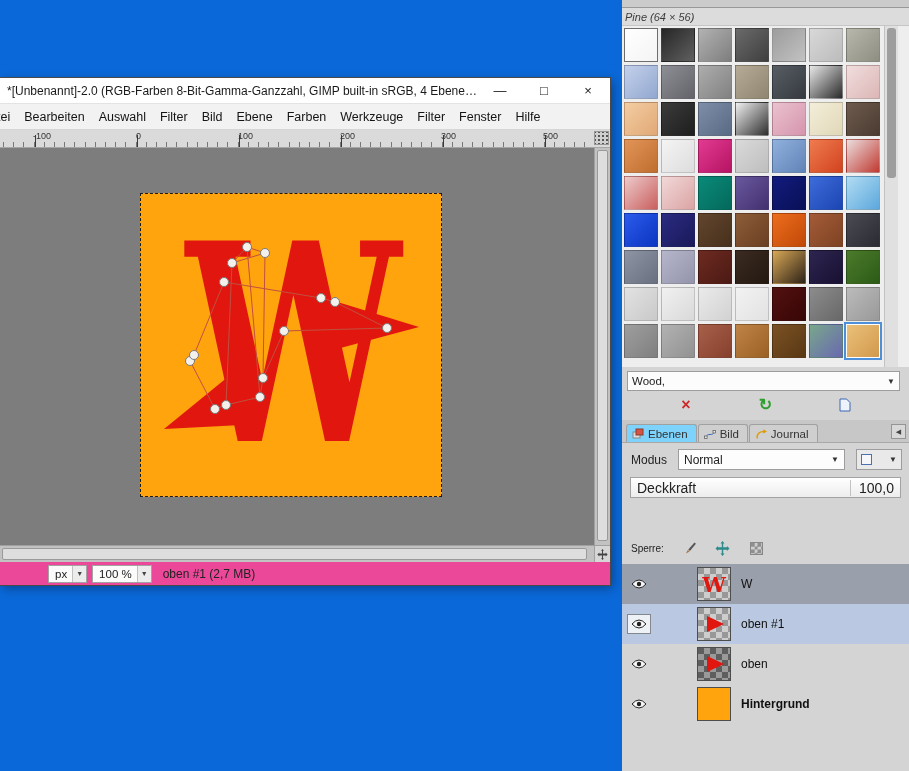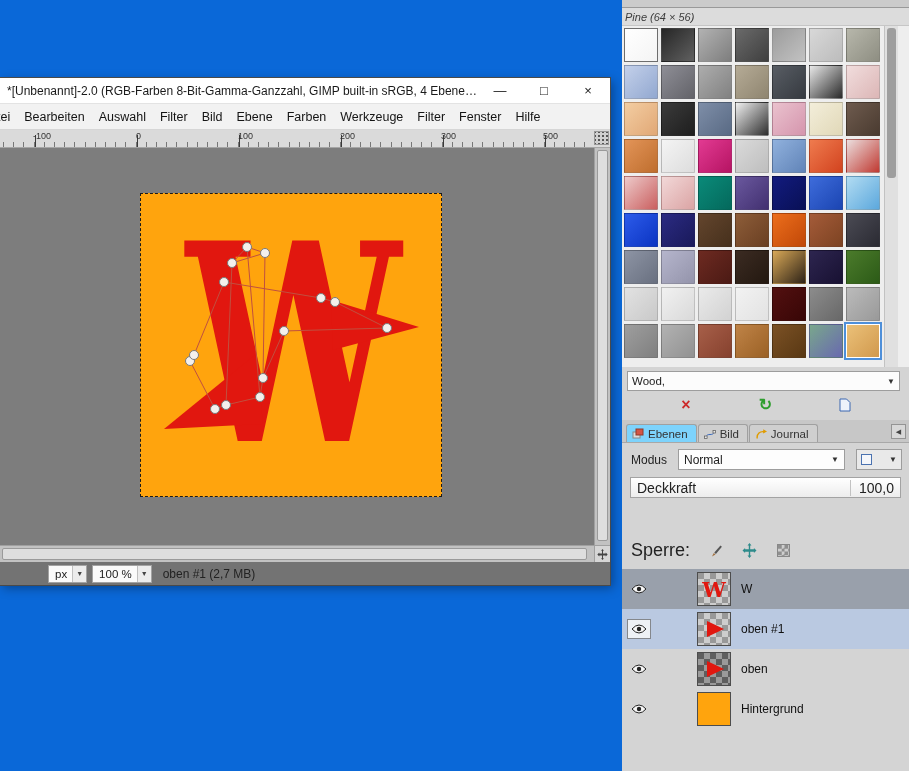--- a/index.html
+++ b/index.html
@@ -31,21 +31,21 @@
   .image{position:absolute;left:140px;top:45px;width:300px;height:302px;border:1px dashed #1b1b1b;box-sizing:content-box;}
   #art{position:absolute;left:0;top:0;width:300px;height:302px;pointer-events:none;}
 
   .vscroll{position:absolute;right:0;top:0;width:16px;height:100%;background:#c2c2c2;border-left:1px solid #a0a0a0;box-sizing:border-box;}
   .vscroll .sthumb{position:absolute;left:2px;right:2px;top:2px;bottom:4px;background:#dedede;border:1px solid #9a9a9a;border-radius:2px;}
   .hscroll-row{position:absolute;top:467px;left:0;width:610px;height:16px;background:#c2c2c2;border-top:1px solid #a0a0a0;box-sizing:content-box;}
   .hscroll{position:absolute;left:0;top:0;right:17px;height:16px;}
   .hscroll .sthumb{position:absolute;top:2px;bottom:2px;left:2px;right:6px;background:#dedede;border:1px solid #9a9a9a;border-radius:2px;}
   .nav-btn{position:absolute;right:0;top:0;width:16px;height:16px;background:#d6d6d6;border-left:1px solid #a0a0a0;display:flex;align-items:center;justify-content:center;box-sizing:border-box;}
 
-  .statusbar{position:absolute;top:484px;left:0;width:610px;height:23px;background:#737373;display:flex;align-items:center;font-size:12px;color:#222;}
+  .statusbar{position:absolute;top:484px;left:0;width:610px;height:23px;background:#ec4899;display:flex;align-items:center;font-size:12px;color:#222;}
   .sb-combo{display:flex;align-items:center;border:1px solid #a3a3a3;background:#fbfbfb;height:18px;font-size:11.5px;padding-left:6px;margin-right:5px;box-sizing:border-box;}
   .sb-combo:first-child{margin-left:48px;}
   .sb-arr{font-size:7px;color:#444;border-left:1px solid #c0c0c0;align-self:stretch;display:flex;align-items:center;padding:0 3px;margin-left:5px;background:#ececec;}
   .status-text{margin-left:6px;}
 
   
   #dock{position:absolute;left:622px;top:0;width:287px;height:771px;background:#d4d4d4;font-size:12px;color:#222;}
   .dock-topstrip{height:7px;background:#cbcbcb;border-bottom:1px solid #999;}
   .pattern-header{height:17px;font-style:italic;font-size:11px;color:#3d3d3d;padding-left:3px;display:flex;align-items:center;background:#dcdcdc;border-bottom:1px solid #c6c6c6;}
   .pattern-area{position:relative;height:341px;background:#eeeeee;overflow:hidden;}
@@ -73,37 +73,37 @@
   .mode-row{display:flex;align-items:center;gap:11px;padding:6px 7px 4px 9px;}
   .combo-box{flex:1;height:21px;border:1px solid #9d9d9d;background:#fdfdfd;display:flex;align-items:center;justify-content:space-between;padding:0 5px;font-size:12px;box-sizing:border-box;}
   .combo-arr{font-size:8px;color:#333;}
   .mode-extra{width:46px;height:21px;border:1px solid #9d9d9d;background:#e9e9e9;display:flex;align-items:center;justify-content:space-between;padding:0 4px;box-sizing:border-box;}
   .mini-doc{width:11px;height:11px;background:#f4f6fa;border:1px solid #4a72b0;box-sizing:border-box;}
 
   .opacity-row{margin:3px 8px 2px 8px;height:21px;border:1px solid #a3a3a3;background:linear-gradient(#ffffff,#ededed);
     display:flex;align-items:center;justify-content:space-between;padding:0 6px;font-size:14px;box-sizing:border-box;}
   .opacity-val{border-left:1px solid #c2c2c2;padding-left:8px;}
 
-  .lock-row{display:flex;align-items:center;gap:16px;padding:6px 9px 4px 9px;font-size:18px;margin-top:36px;}
+  .lock-row{display:flex;align-items:center;gap:16px;padding:6px 9px 4px 9px;font-size:10px;margin-top:36px;}
   .lock-btn{display:flex;align-items:center;justify-content:center;width:18px;height:16px;}
   .checker-ico{width:13px;height:13px;background-image:conic-gradient(#cfcfcf 25%,#8f8f8f 0 50%,#cfcfcf 0 75%,#8f8f8f 0);background-size:6.5px 6.5px;border:1px solid #888;box-sizing:border-box;}
 
   .layers{margin-top:4px;}
   .layer-row{display:flex;align-items:center;height:40px;padding:0 5px;gap:4px;box-sizing:border-box;}
   .layer-row.sel-dark{background:#99a0ab;}
   .layer-row.sel-light{background:#bac9e1;}
   .eye-wrap{width:24px;height:20px;display:flex;align-items:center;justify-content:center;}
   .eye-wrap.boxed{border:1px solid #84878c;background:#eef1f5;box-sizing:border-box;}
   .thumb-box{width:34px;height:34px;border:1px solid #4d4d4d;box-sizing:border-box;margin-left:42px;display:flex;align-items:center;justify-content:center;overflow:hidden;}
   .checker-light{background-image:conic-gradient(#cdcdcd 25%,#989898 0 50%,#cdcdcd 0 75%,#989898 0);background-size:12px 12px;}
   .checker-dark{background-image:conic-gradient(#9a9a9a 25%,#5e5e5e 0 50%,#9a9a9a 0 75%,#5e5e5e 0);background-size:12px 12px;}
   .mini-w{font-family:"DejaVu Serif",serif;font-weight:bold;font-size:21px;line-height:1;}
   .layer-tri{width:0;height:0;border-top:8px solid transparent;border-bottom:8px solid transparent;border-left:17px solid #e1170f;margin-left:3px;}
   .layer-name{font-size:12px;color:#101010;margin-left:6px;}
-  .layer-name.bold{font-weight:normal;}
+  .layer-name.bold{font-weight:bold;}
 </style>
 </head>
 <body>
 
 <div id="desktop" style="background: rgb(10, 104, 216);">
 
   <div id="gimp-window">
     <div class="titlebar">
       <span class="title">*[Unbenannt]-2.0 (RGB-Farben 8-Bit-Gamma-Ganzzahl, GIMP built-in sRGB, 4 Ebenen) 3...</span>
       <div class="win-controls">

